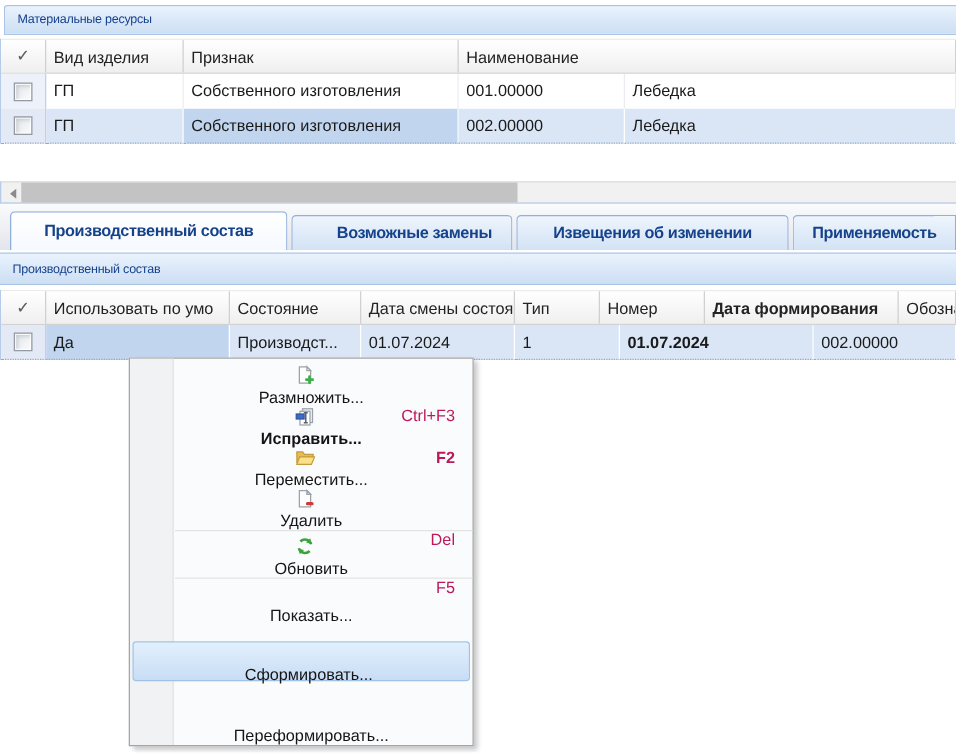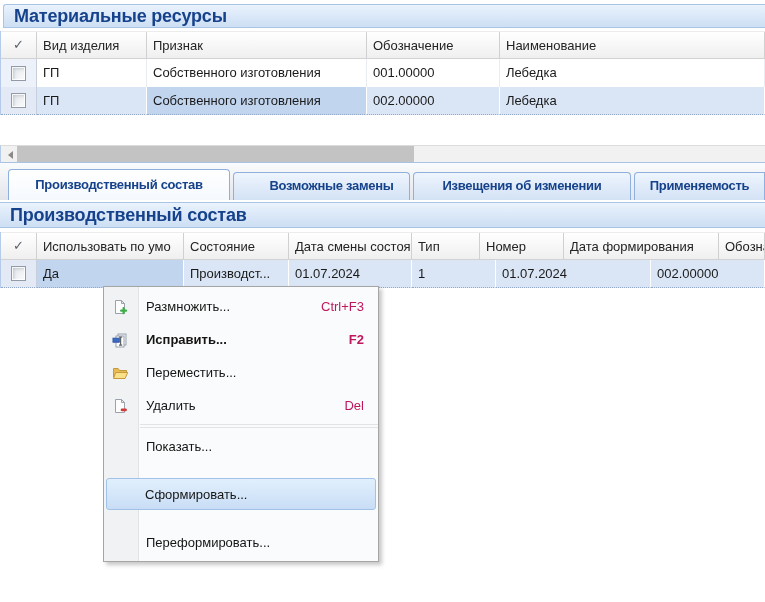--- a/index.html
+++ b/index.html
@@ -8,21 +8,21 @@
     background:#ffffff;
     font-family:"Liberation Sans","DejaVu Sans",sans-serif;
     font-size:13px;color:#1a1a1a;
     -webkit-font-smoothing:antialiased;
   }
   
   .panel-hdr{
     position:absolute;box-sizing:border-box;
     background:linear-gradient(#eaf3fd 0%,#d9e7f8 55%,#cddff3 100%);
     border:1px solid #aac4e6;
-    color:#15428b;font-weight:bold;font-size:18px;
+    color:#15428b;font-weight:normal;font-size:10px;
     padding-left:10px;letter-spacing:-0.2px;
   }
   #p1-hdr{left:3px;top:4px;width:762px;height:24px;line-height:22px;border-right:none;border-radius:3px 0 0 0;}
   #p2-hdr{left:0;top:202px;width:765px;height:26px;line-height:25px;border-left:none;border-right:none;}
   
   .grid{position:absolute;left:0;width:765px;box-sizing:border-box;border-left:1px solid #b6cbe9;}
   #grid1{top:31px;}
   #grid2{top:232px;}
   .grow{display:flex;height:28px;line-height:28px;box-sizing:border-box;}
   .ghead{
@@ -40,21 +40,21 @@
     padding:0;border-right:1px solid #c7cfdd;
   }
   .ghead .cbcell{background:linear-gradient(#ffffff,#efeff0);border-right:1px solid #d0d0d0;}
   .body-row .cbcell{background:#edf1f9;}
   .body-row .cell{border-right:1px solid #e9edf2;}
   .chkmark{color:#5b5f64;font-size:13px;font-weight:bold;}
   
   .t1c1{flex-basis:110px;} .t1c2{flex-basis:220px;} .t1c3{flex-basis:133px;} .t1c4{flex:1 1 auto;}
   
   .t2c1{flex-basis:147px;} .t2c2{flex-basis:105px;} .t2c3{flex-basis:123px;}
-  .t2c4{flex-basis:68px;} .t2c5{flex-basis:84px;} .t2c6{flex-basis:155px;} .t2c7{flex:1 1 auto;}
+  .t2c4{flex-basis:68px;} .t2c5{flex-basis:84px;} .t2c6{flex-basis:155px;font-weight:bold;} .t2c7{flex:1 1 auto;}
   
   .row-sel .cell{background:#dae6f6;border-bottom:1px dotted #93a9c8;border-right:1px solid #ffffff;}
   .row-sel .cbcell{background:#e3eaf6;border-bottom:1px dotted #93a9c8;}
   .cell.focused{background:#c1d5ef;}
   
   .cbx{
     width:13px;height:13px;box-sizing:content-box;
     border:1px solid #939aa3;
     background:linear-gradient(135deg,#dfe3e7 0%,#f6f7f9 80%);
     box-shadow:inset 0 0 0 1px rgba(255,255,255,.85), inset 2px 2px 3px rgba(130,140,150,.35);
@@ -94,21 +94,21 @@
   #ctx-menu{
     position:absolute;left:103px;top:286px;width:276px;box-sizing:border-box;
     background:#fafbfc;border:1px solid #a5a5a5;
     box-shadow:3px 3px 4px rgba(0,0,0,.22);
     padding:3px 0;z-index:10;
   }
   #ctx-menu .gutter{
     position:absolute;left:0;top:0;bottom:0;width:34px;
     background:#f1f2f4;border-right:1px solid #e0e2e5;
   }
-  .mi{position:relative;display:flex;align-items:center;box-sizing:border-box;}
+  .mi{position:relative;display:flex;align-items:center;box-sizing:border-box;flex-direction:column;}
   .mi.h33{height:33px;} .mi.h32{height:32px;}
   .mi .ico{flex:0 0 20px;margin-left:6px;display:flex;align-items:center;justify-content:center;}
   .mi .lbl{margin-left:16px;color:#151515;}
   .mi .sc{margin-left:auto;margin-right:14px;color:#be185d;}
   .mi.bold .lbl,.mi.bold .sc{font-weight:bold;}
   .mi.sel{
     margin:16px 2px;border:1px solid #a0c2e8;border-radius:3px;
     background:linear-gradient(#e2f0fd 0%,#c8ddf5 100%);
     justify-content:center;
   }
@@ -123,21 +123,20 @@
   <span>Материальные ресурсы</span>
 </div>
 
 <div id="grid1" class="grid">
   <div class="grow ghead">
     <div class="cbcell">
         <span class="chkmark">✓</span>
       </div>
     <div class="cell t1c1">Вид изделия</div>
     <div class="cell t1c2">Признак</div>
-    <div class="cell t1c3">Обозначение</div>
     <div class="cell t1c4">Наименование</div>
   </div>
   <div class="grow body-row">
     <div class="cbcell">
         <span class="cbx"></span>
       </div>
     <div class="cell t1c1">ГП</div>
     <div class="cell t1c2">Собственного изготовления</div>
     <div class="cell t1c3">001.00000</div>
     <div class="cell t1c4">Лебедка</div>
@@ -243,20 +242,32 @@
         <path d="M9.5 1.5v3h3z" fill="#eef1f4" stroke="#9aa2ab"></path>
         <rect x="8.7" y="10.6" width="6.2" height="2.6" rx="1.3" fill="#cf3a3a"></rect>
       </svg>
     </span>
     <span class="lbl">Удалить</span>
     <span class="sc">Del</span>
   </div>
 
   <div class="msep"></div>
 
+  <div class="mi h33">
+    <span class="ico">
+      <svg width="16" height="16" viewBox="0 0 16 16">
+        <path d="M3.1 9.6a5.1 5.1 0 0 0 8.6 2.2" fill="none" stroke="#3da23d" stroke-width="2.1"></path>
+        <path d="M12.9 6.4a5.1 5.1 0 0 0-8.6-2.2" fill="none" stroke="#3da23d" stroke-width="2.1"></path>
+        <path d="M12.2 1.6l1 4.4-4.4-1z" fill="#3da23d"></path>
+        <path d="M3.8 14.4l-1-4.4 4.4 1z" fill="#3da23d"></path>
+      </svg>
+    </span>
+    <span class="lbl">Обновить</span>
+    <span class="sc">F5</span>
+  </div>
 
   <div class="msep"></div>
 
   <div class="mi h32">
     <span class="ico"></span>
     <span class="lbl">Показать...</span>
     <span class="sc"></span>
   </div>
 
   <div class="mi h32 sel">

